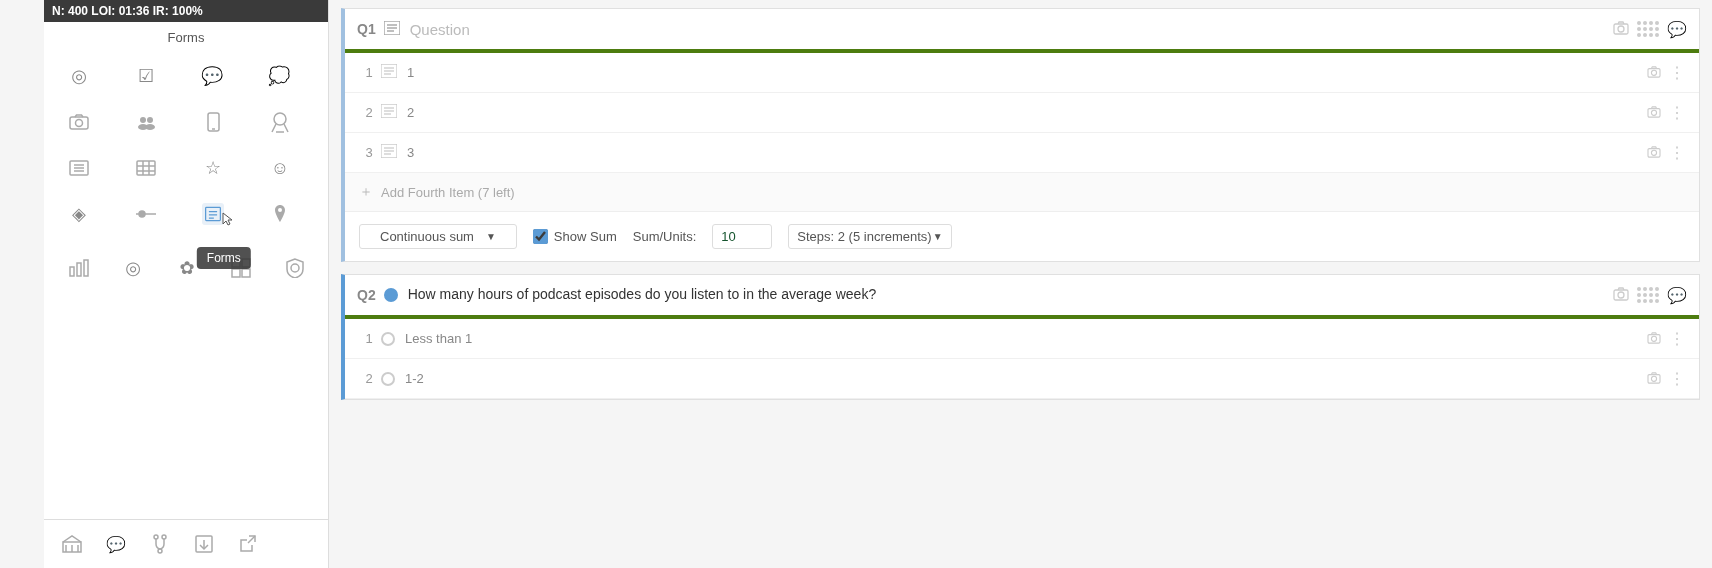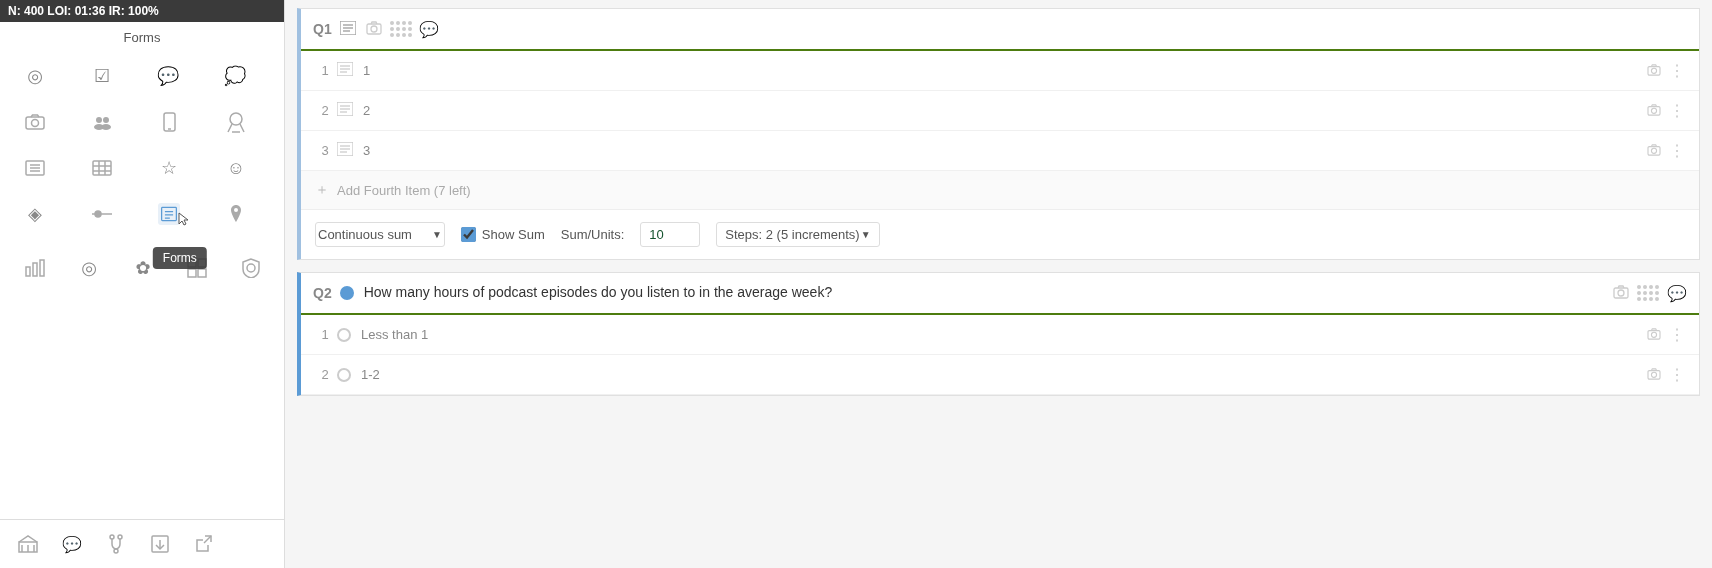--- a/index.html
+++ b/index.html
@@ -6,20 +6,21 @@
     body { font-family: Arial, sans-serif; font-size: 13px; background: #f5f5f5; display: flex; height: 568px; overflow: hidden; }
 
     
     .sidebar {
       width: 285px;
       background: #fff;
       border-right: 1px solid #ddd;
       display: flex;
       flex-direction: column;
       flex-shrink: 0;
+      margin-left: 44px;
     }
     .sidebar-top-bar {
       background: #3a3a3a;
       color: #fff;
       font-size: 12px;
       padding: 4px 8px;
       font-weight: bold;
     }
     .sidebar-section-title {
       text-align: center;
@@ -106,21 +107,21 @@
     .question-block {
       background: #fff;
       margin: 8px 12px;
       border: 1px solid #e0e0e0;
       border-left: 4px solid #a0c0e0;
     }
     .question-header {
       display: flex;
       align-items: center;
       padding: 10px 12px;
-      border-bottom: 2px solid #4d7c0f;
+      border-bottom: 4px solid #4d7c0f;
       background: #fff;
     }
     .q-label {
       color: #888;
       font-weight: bold;
       font-size: 14px;
       margin-right: 8px;
     }
     .q-type-icon {
       color: #999;
@@ -192,25 +193,25 @@
       align-items: center;
       padding: 12px 14px;
       gap: 16px;
       background: #fff;
       border-top: 1px solid #eee;
       flex-wrap: wrap;
     }
     .dropdown-btn {
       display: flex;
       align-items: center;
-      gap: 20px;
+      gap: 12px;
       background: #fff;
       border: 1px solid #ddd;
       border-radius: 3px;
-      padding: 4px 2px;
+      padding: 4px 20px;
       cursor: pointer;
       font-size: 13px;
       color: #555;
     }
     .checkbox-label {
       display: flex;
       align-items: center;
       gap: 6px;
       cursor: pointer;
       font-size: 13px;
@@ -462,20 +463,21 @@
     <div class="question-header">
       <span class="q-label">Q1</span>
       <span class="q-type-icon">
         <svg width="16" height="14" viewBox="0 0 16 14" fill="none" stroke="#aaa" stroke-width="1.5">
             <rect x="0" y="0" width="16" height="14" rx="1"></rect>
             <line x1="3" y1="4" x2="13" y2="4"></line>
             <line x1="3" y1="7" x2="13" y2="7"></line>
             <line x1="3" y1="10" x2="10" y2="10"></line>
           </svg>
       </span>
+      <span class="q-text">Question</span>
       <div class="q-actions">
         <span class="q-action-icon">
           <svg width="16" height="14" viewBox="0 0 16 14" fill="none" stroke="#ccc" stroke-width="1.3">
               <rect x="1" y="3" width="14" height="10" rx="1.5"></rect>
               <circle cx="8" cy="8" r="3"></circle>
               <path d="M5 3l1-2h4l1 2"></path>
             </svg>
         </span>
         <div class="grid-dots">
           <div class="grid-dot"></div>

